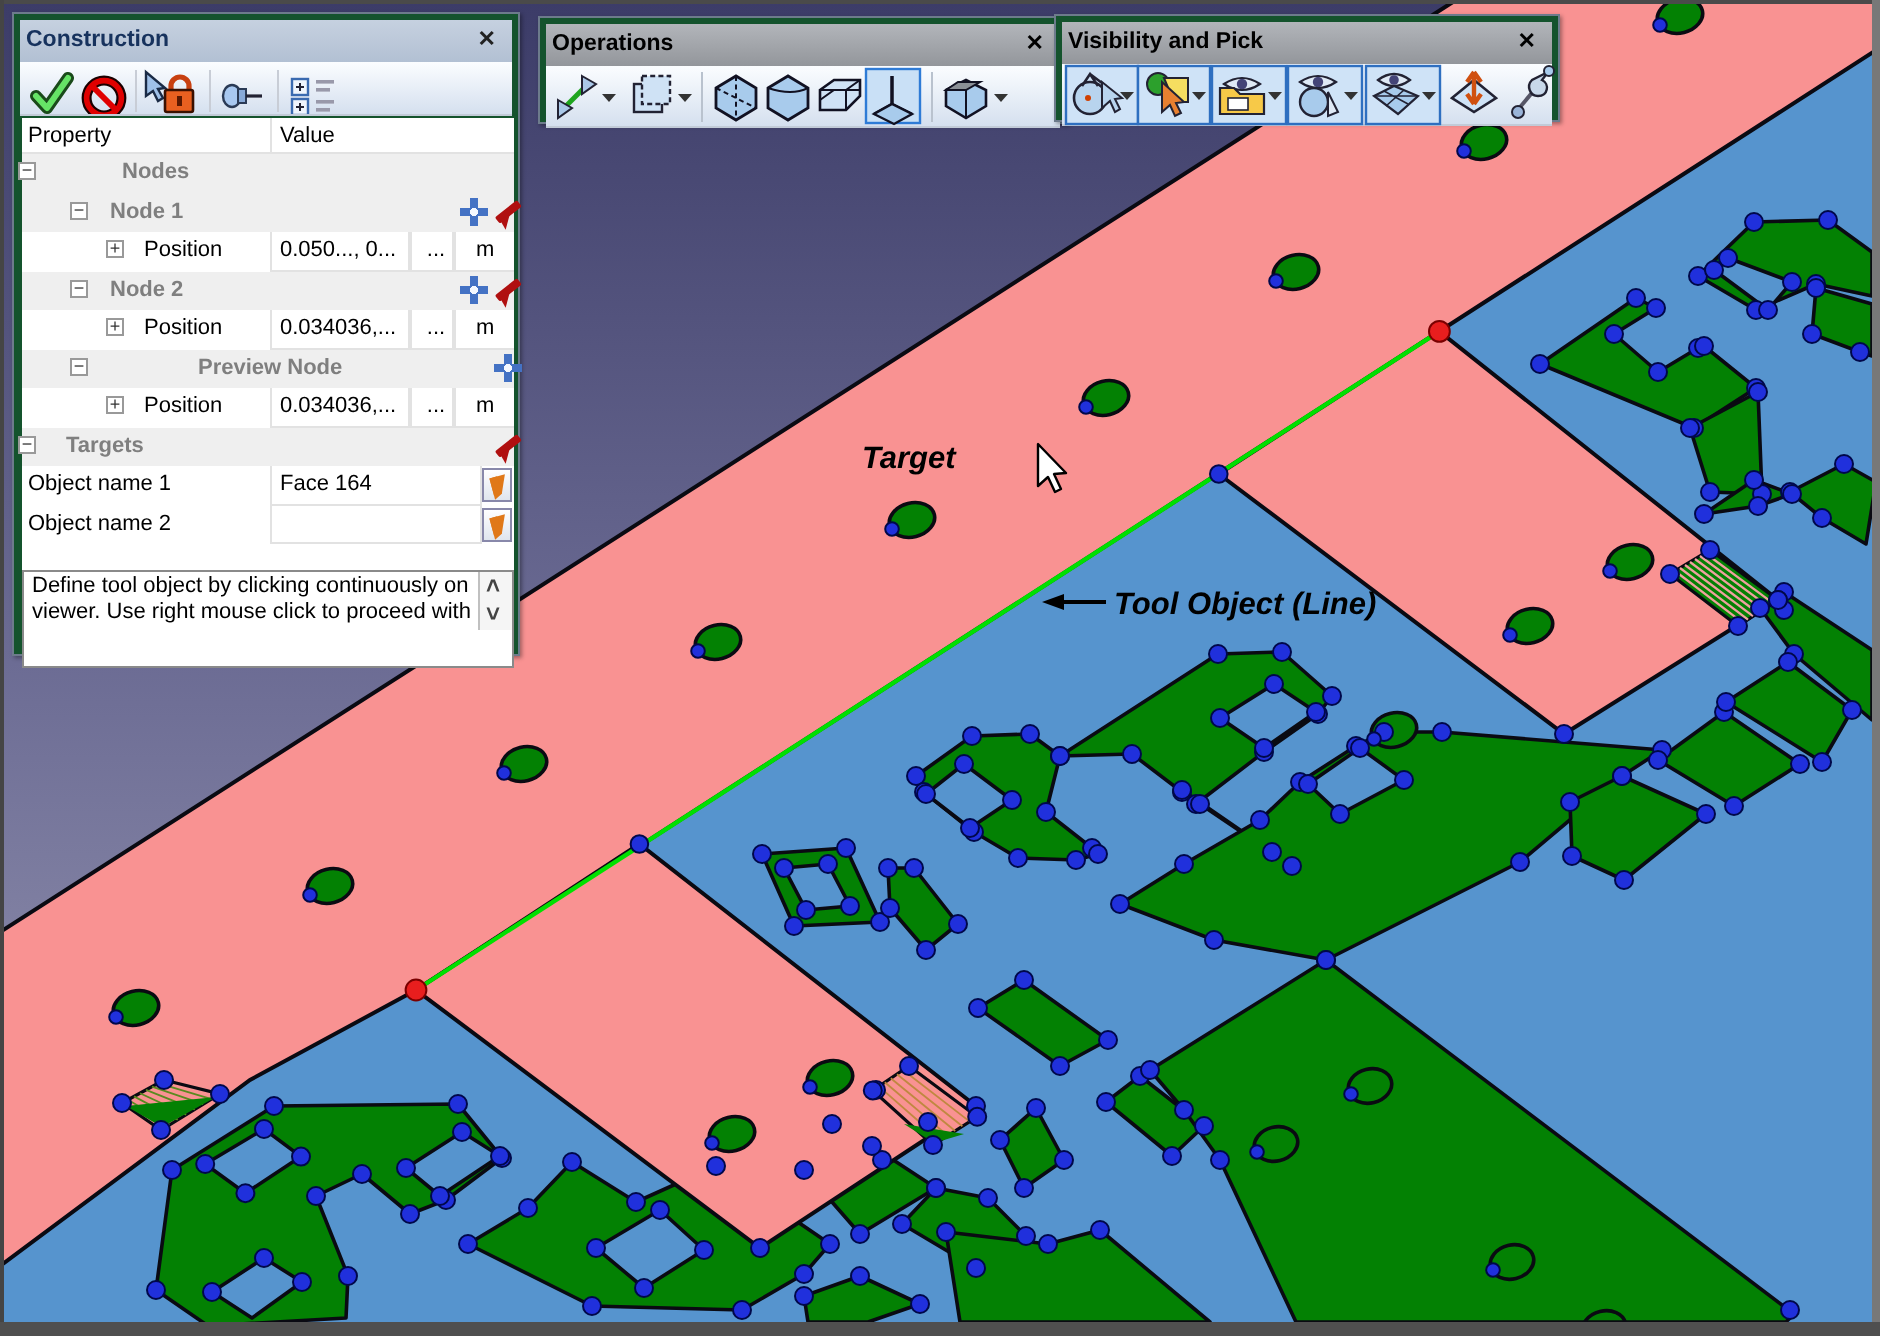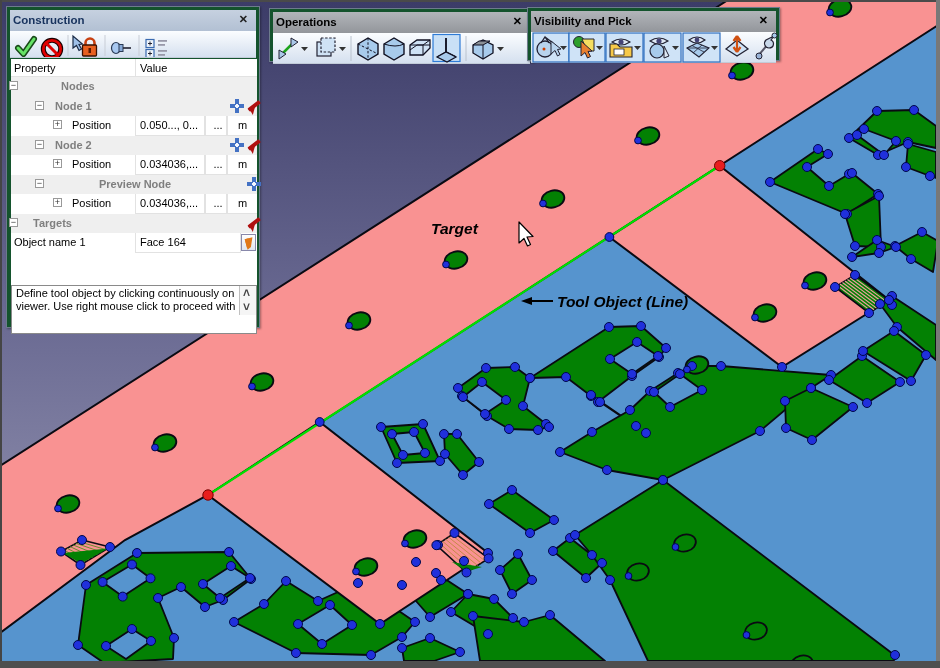--- a/index.html
+++ b/index.html
@@ -443,20 +443,25 @@
   <div class="grow grp" style="top:154.5px;">
         <span class="eb" style="left:-2px;">−</span>
         <b class="gl" style="left:22px;">Targets</b>
     <span class="rpick" style="left:236px;"></span>
       </div>
   <div class="grow" style="top:174px;">
         <span class="bl" style="left:3px;">Object name 1</span>
     <div class="vcell" style="left:124px;width:106px;">Face 164</div>
         <div class="pickbtn"></div>
       </div>
+  <div class="grow" style="top:193.5px;">
+        <span class="bl" style="left:3px;">Object name 2</span>
+    <div class="vcell" style="left:124px;width:106px;"></div>
+        <div class="pickbtn"></div>
+      </div>
  </div>
  <div class="pmsg">
    <div style="position:absolute;left:4px;top:1px;width:225px;white-space:nowrap;">Define tool object by clicking continuously on<br>viewer. Use right mouse click to proceed with</div>
    <div class="sbar">
         <span style="top:1px;">˄</span>
         <span style="bottom:1px;">˅</span>
       </div>
  </div>
 </div>
 

